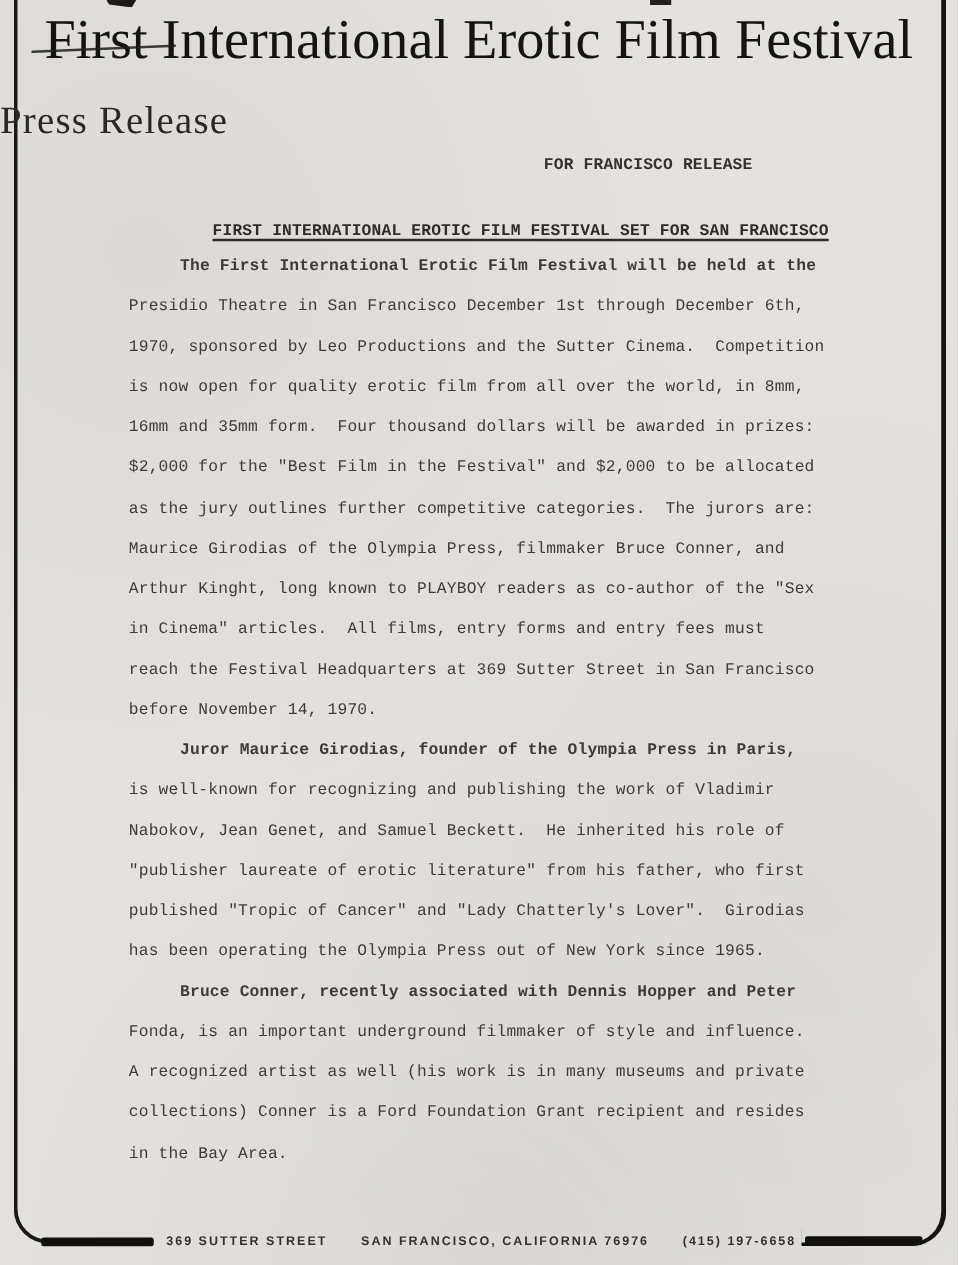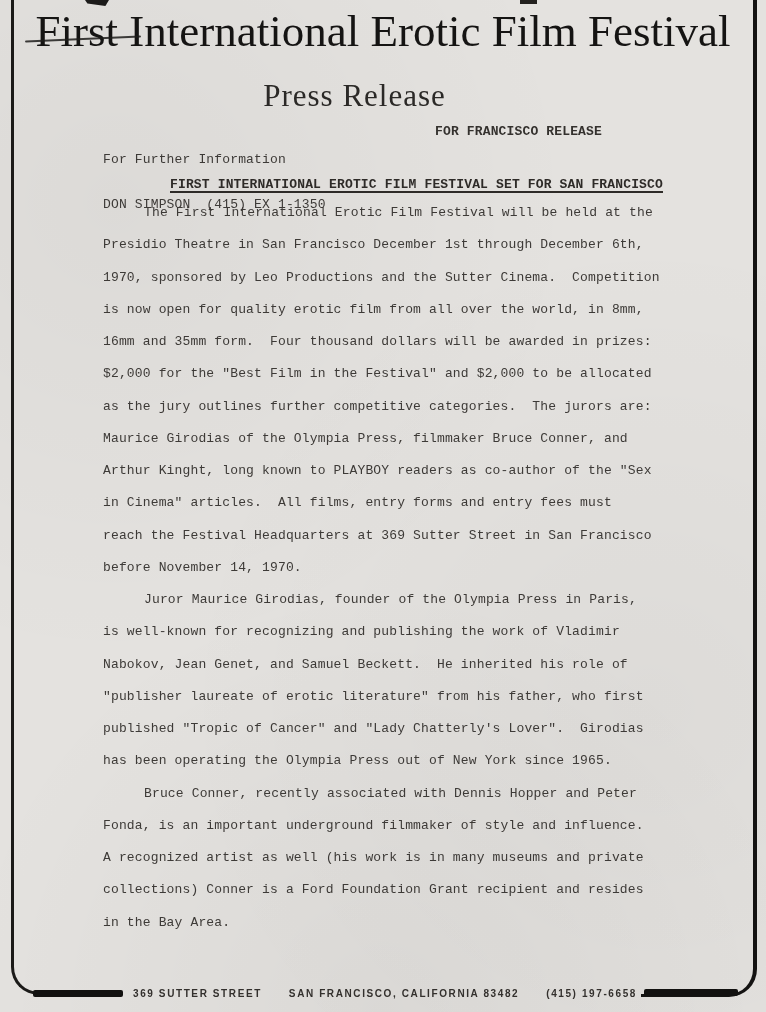--- a/index.html
+++ b/index.html
@@ -61,37 +61,37 @@
   }
   .pen-mark {
     position: absolute; left: 25px; top: 38px;
     width: 116px; height: 2px; background: #1f1d1b;
     transform: rotate(-2.5deg); border-radius: 2px; opacity: .85;
   }
   .subtitle {
     position: absolute; left: 0; top: 80px; width: 709px;
     font-family: "Liberation Serif", serif;
     font-size: 31px; font-weight: 400; color: #2b2927;
-    text-align: center; letter-spacing: 1px; line-height: 1;
+    text-align: left; letter-spacing: 1px; line-height: 1;
   }
   
   .tw { font-family: "Liberation Mono", "DejaVu Sans Mono", monospace;
         color: #3d3a37; font-size: 13px; letter-spacing: .15px; white-space: pre; }
   .contact-block { position: absolute; left: 103px; top: 122px; line-height: 15px; }
   .release-line  { position: absolute; left: 435px; top: 124px; font-weight: 700; color: #34312e; }
   .headline {
     position: absolute; left: 148px; top: 177px;
     font-weight: 700; color: #2e2b28;
     text-decoration: underline; text-underline-offset: 3px;
     text-decoration-thickness: 1.5px;
     margin-left: 22px;
   }
   .body-text { position: absolute; left: 103px; top: 197px; width: 566px; }
   .body-line { line-height: 32.25px; height: 32.25px; }
-  .body-line.indent { padding-left: 41px; }
+  .body-line.indent { padding-left: 41px; font-weight: bold; }
   
   .footer {
     position: absolute; left: 133px; top: 988px; width: 504px;
     display: flex; justify-content: space-between;
     font-family: "Liberation Sans", sans-serif;
     font-size: 10px; font-weight: 700; letter-spacing: 1.6px;
     color: #33302d; white-space: nowrap;
   }
 </style>
 </head>
@@ -103,29 +103,25 @@
   <div class="frame-right"></div>
   <div class="bar-left"></div>
   <div class="bar-right"></div>
   <div class="edge-mark-1"></div>
   <div class="edge-mark-2"></div>
 
   <div class="title">First International Erotic Film Festival</div>
   <div class="pen-mark"></div>
   <div class="subtitle">Press Release</div>
 
-  <div class="contact-block tw">
-    <div>For Further Information</div>
-    <div>DON SIMPSON  (415) EX 1-1350</div>
-  </div>
   <div class="release-line tw">FOR FRANCISCO RELEASE</div>
 
   <div class="headline tw">FIRST INTERNATIONAL EROTIC FILM FESTIVAL SET FOR SAN FRANCISCO</div>
 
   <main class="body-text tw" id="body-text"><div class="body-line indent">The First International Erotic Film Festival will be held at the</div><div class="body-line">Presidio Theatre in San Francisco December 1st through December 6th,</div><div class="body-line">1970, sponsored by Leo Productions and the Sutter Cinema.  Competition</div><div class="body-line">is now open for quality erotic film from all over the world, in 8mm,</div><div class="body-line">16mm and 35mm form.  Four thousand dollars will be awarded in prizes:</div><div class="body-line">$2,000 for the "Best Film in the Festival" and $2,000 to be allocated</div><div class="body-line">as the jury outlines further competitive categories.  The jurors are:</div><div class="body-line">Maurice Girodias of the Olympia Press, filmmaker Bruce Conner, and</div><div class="body-line">Arthur Kinght, long known to PLAYBOY readers as co-author of the "Sex</div><div class="body-line">in Cinema" articles.  All films, entry forms and entry fees must</div><div class="body-line">reach the Festival Headquarters at 369 Sutter Street in San Francisco</div><div class="body-line">before November 14, 1970.</div><div class="body-line indent">Juror Maurice Girodias, founder of the Olympia Press in Paris,</div><div class="body-line">is well-known for recognizing and publishing the work of Vladimir</div><div class="body-line">Nabokov, Jean Genet, and Samuel Beckett.  He inherited his role of</div><div class="body-line">"publisher laureate of erotic literature" from his father, who first</div><div class="body-line">published "Tropic of Cancer" and "Lady Chatterly's Lover".  Girodias</div><div class="body-line">has been operating the Olympia Press out of New York since 1965.</div><div class="body-line indent">Bruce Conner, recently associated with Dennis Hopper and Peter</div><div class="body-line">Fonda, is an important underground filmmaker of style and influence.</div><div class="body-line">A recognized artist as well (his work is in many museums and private</div><div class="body-line">collections) Conner is a Ford Foundation Grant recipient and resides</div><div class="body-line">in the Bay Area.</div></main>
 
   <div class="footer">
     <span>369 SUTTER STREET</span>
-    <span>SAN FRANCISCO, CALIFORNIA 83482</span>
+    <span>SAN FRANCISCO, CALIFORNIA 76976</span>
     <span>(415) 197-6658</span>
   </div>
 
 </div>
 
 </body></html>

